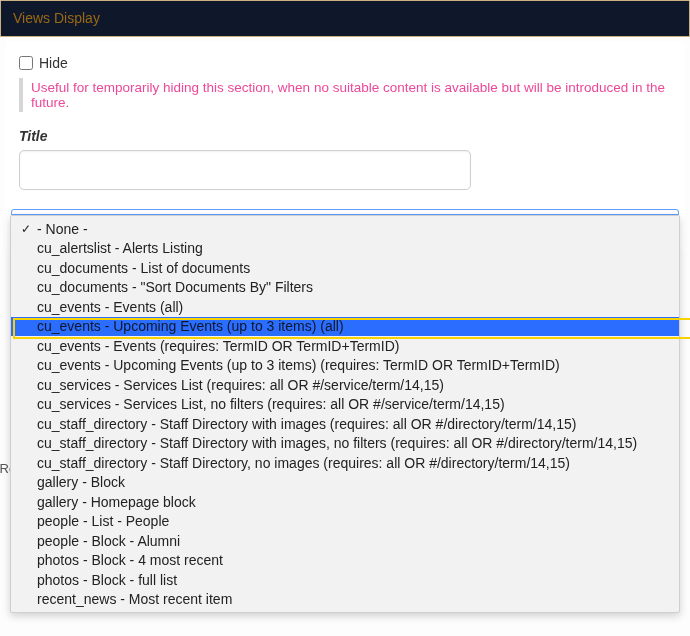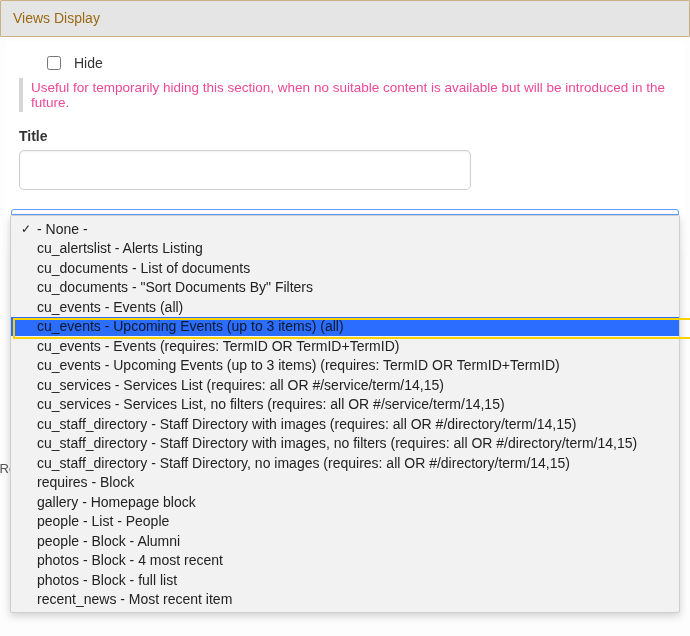--- a/index.html
+++ b/index.html
@@ -15,43 +15,42 @@
   .page {
     width: 690px;
     height: 636px;
     position: relative;
     overflow: hidden;
     background: #fdfdfd;
   }
 
   
   .views-display-header {
-    background: #e5e5e5;
+    background: #0f172a;
     border: 1px solid #cbb084;
     border-radius: 1px;
     padding: 9px 12px 10px 12px;
     color: #9a6914;
     font-size: 14px;
   }
 
   
   .panel {
     margin: 5px 5px 0 5px;
     background: #fff;
     padding: 13px 14px 20px 14px;
     border-radius: 2px;
   }
 
   
   .field-hide {
     display: flex;
     align-items: center;
-    gap: 13px;
+    gap: 6px;
     margin-bottom: 7px;
-    margin-left: 28px;
   }
   .field-hide input[type=checkbox] {
     width: 14px;
     height: 14px;
     margin: 0;
     accent-color: #3b8ee5;
   }
   .field-hide label {
     font-size: 14px;
     color: #333;
@@ -64,20 +63,21 @@
     margin-bottom: 16px;
     color: #ec4899;
     font-size: 13.5px;
   }
 
   .field-label {
     font-weight: 700;
     color: #333;
     margin-bottom: 6px;
     font-size: 14px;
+    font-style: italic;
   }
 
   
   .title-input {
     width: 452px;
     height: 40px;
     border: 1px solid #cfcfcf;
     border-radius: 5px;
     padding: 8px 10px;
     font-size: 14px;
@@ -235,21 +235,21 @@
         <div class="opt">
           <span class="check"></span>
           <span>cu_staff_directory - Staff Directory with images, no filters (requires: all OR #/directory/term/14,15)</span>
         </div>
         <div class="opt">
           <span class="check"></span>
           <span>cu_staff_directory - Staff Directory, no images (requires: all OR #/directory/term/14,15)</span>
         </div>
         <div class="opt">
           <span class="check"></span>
-          <span>requires - Block</span>
+          <span>gallery - Block</span>
         </div>
         <div class="opt">
           <span class="check"></span>
           <span>gallery - Homepage block</span>
         </div>
         <div class="opt">
           <span class="check"></span>
           <span>people - List - People</span>
         </div>
         <div class="opt">

